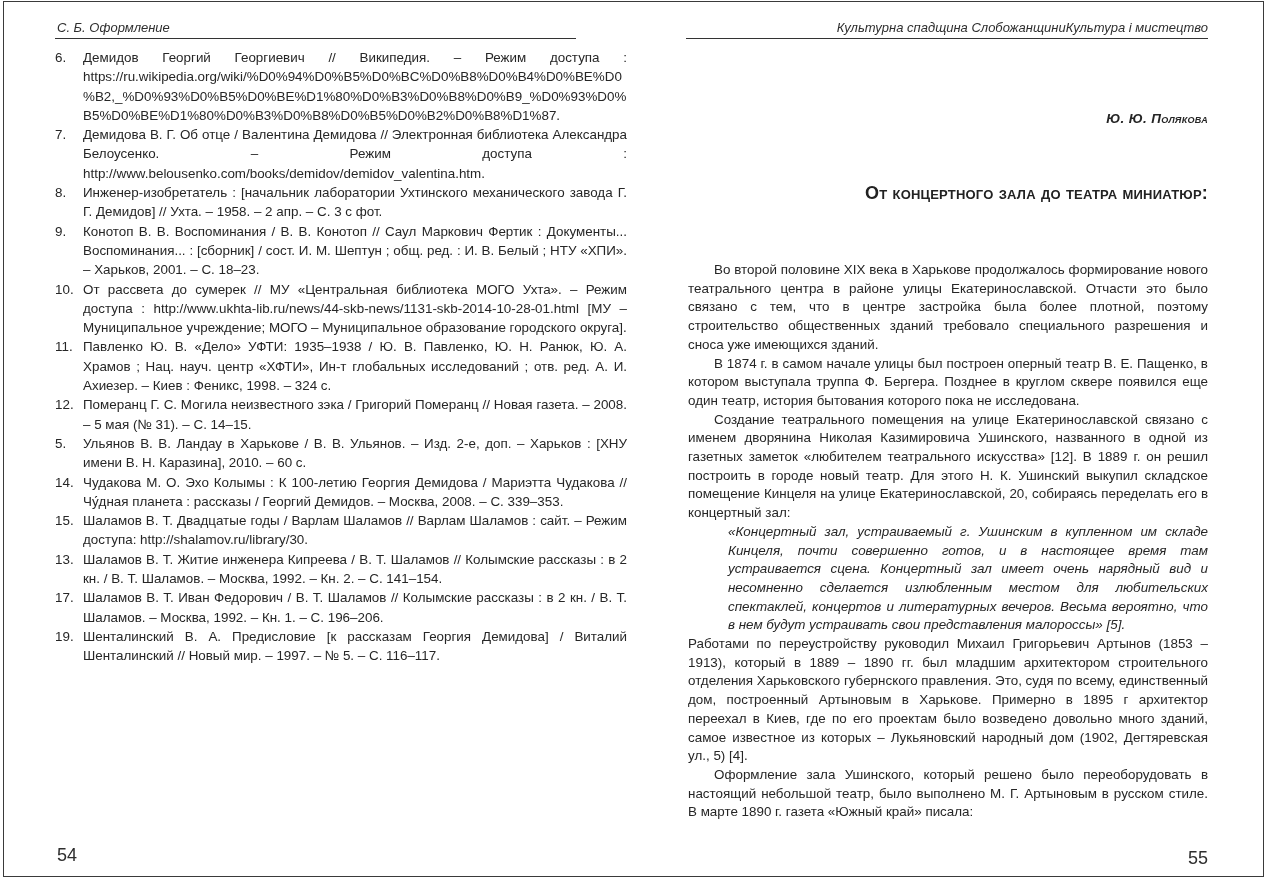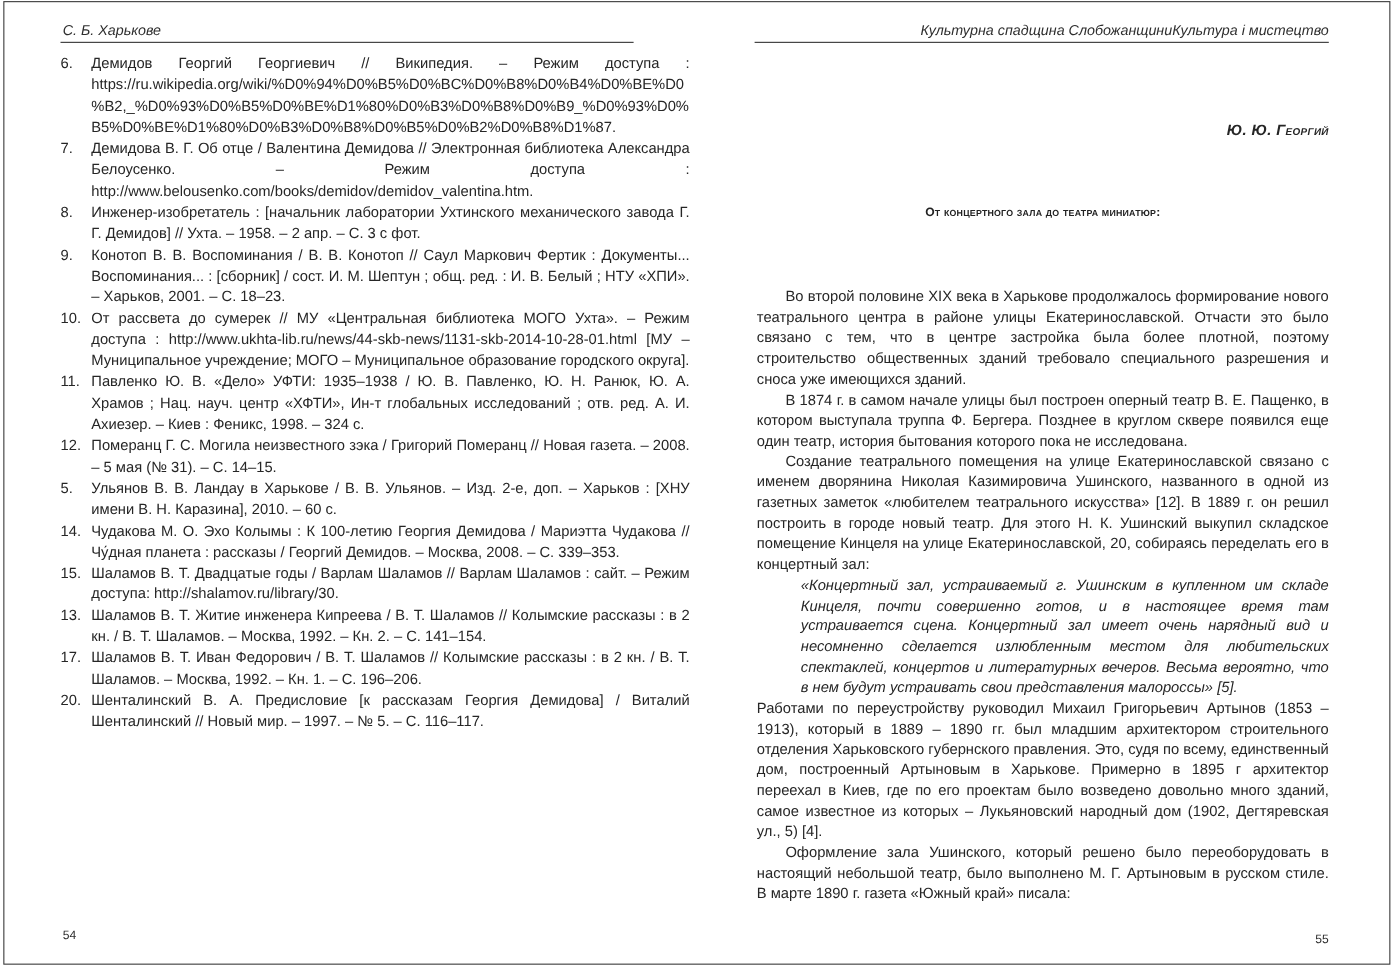--- a/index.html
+++ b/index.html
@@ -20,42 +20,42 @@
   
   .refs{position:absolute;left:55px;top:48px;width:572px;margin:0;padding:0;list-style:none;
         font-size:13.4px;line-height:19.3px;}
   .ref{display:flex;margin:0;}
   .ref-num{flex:none;width:28px;}
   .ref-text{flex:1;text-align:justify;overflow-wrap:anywhere;}
 
   
   .author{position:absolute;left:688px;top:111px;width:520px;text-align:right;
           font-size:13.5px;font-weight:bold;font-style:italic;font-variant:small-caps;letter-spacing:.3px;}
-  .article-title{position:absolute;left:688px;top:183px;width:520px;text-align:center;
-          font-size:11px;font-weight:bold;font-variant:small-caps;line-height:21px;letter-spacing:.2px;color:#222;}
+  .article-title{position:absolute;left:688px;top:183px;width:520px;text-align:right;
+          font-size:18px;font-weight:bold;font-variant:small-caps;line-height:21px;letter-spacing:.2px;color:#222;}
   .body-text{position:absolute;left:688px;top:261px;width:520px;
           font-size:13.4px;line-height:18.7px;text-align:justify;}
   .para{margin:0;}
   .indent{text-indent:26px;}
   .quote{margin-left:40px;font-style:italic;}
   .flush{}
 
   
-  .page-num{position:absolute;font-size:11px;color:#2e2e2e;}
+  .page-num{position:absolute;font-size:18px;color:#2e2e2e;}
   .pn-left{left:57px;top:845px;}
   .pn-right{left:688px;top:848px;width:520px;text-align:right;}
 </style>
 </head>
 <body>
 
 <div class="canvas">
   <div class="frame"></div>
 
   <div class="running-head rh-left">
-    <span>С. Б. Харькове</span>
+    <span>С. Б. Оформление</span>
   </div>
   <div class="head-rule rule-left"></div>
 
   <ol class="refs">
 
       <li class="ref">
         <span class="ref-num">6.</span>
         <span class="ref-text">Демидов Георгий Георгиевич // Википедия. – Режим доступа : https://ru.wikipedia.org/wiki/%D0%94%D0%B5%D0%BC%D0%B8%D0%B4%D0%BE%D0%B2,_%D0%93%D0%B5%D0%BE%D1%80%D0%B3%D0%B8%D0%B9_%D0%93%D0%B5%D0%BE%D1%80%D0%B3%D0%B8%D0%B5%D0%B2%D0%B8%D1%87.</span>
       </li>
 
@@ -108,34 +108,34 @@
         <span class="ref-num">13.</span>
         <span class="ref-text">Шаламов В. Т. Житие инженера Кипреева / В. Т. Шаламов // Колымские рассказы : в 2 кн. / В. Т. Шаламов. – Москва, 1992. – Кн. 2. – С. 141–154.</span>
       </li>
 
       <li class="ref">
         <span class="ref-num">17.</span>
         <span class="ref-text">Шаламов В. Т. Иван Федорович / В. Т. Шаламов // Колымские рассказы : в 2 кн. / В. Т. Шаламов. – Москва, 1992. – Кн. 1. – С. 196–206.</span>
       </li>
 
       <li class="ref">
-        <span class="ref-num">20.</span>
+        <span class="ref-num">19.</span>
         <span class="ref-text">Шенталинский В. А. Предисловие [к рассказам Георгия Демидова] / Виталий Шенталинский // Новый мир. – 1997. – № 5. – С. 116–117.</span>
       </li>
     </ol>
 
   <div class="page-num pn-left">54</div>
 
   <div class="running-head rh-right">
     <span>Культурна спадщина Слобожанщини</span>
     <span>Культура і мистецтво</span>
   </div>
   <div class="head-rule rule-right"></div>
 
-  <div class="author">Ю. Ю. Георгий</div>
+  <div class="author">Ю. Ю. Полякова</div>
 
   <div class="article-title">
     <div>От концертного зала до театра миниатюр:</div>
   </div>
 
   <div class="body-text">
 
       <p class="para indent">Во второй половине XIX века в Харькове продолжалось формирование нового театрального центра в районе улицы Екатеринославской. Отчасти это было связано с тем, что в центре застройка была более плотной, поэтому строительство общественных зданий требовало специального разрешения и сноса уже имеющихся зданий.</p>
 
       <p class="para indent">В 1874 г. в самом начале улицы был построен оперный театр В. Е. Пащенко, в котором выступала труппа Ф. Бергера. Позднее в круглом сквере появился еще один театр, история бытования которого пока не исследована.</p>

